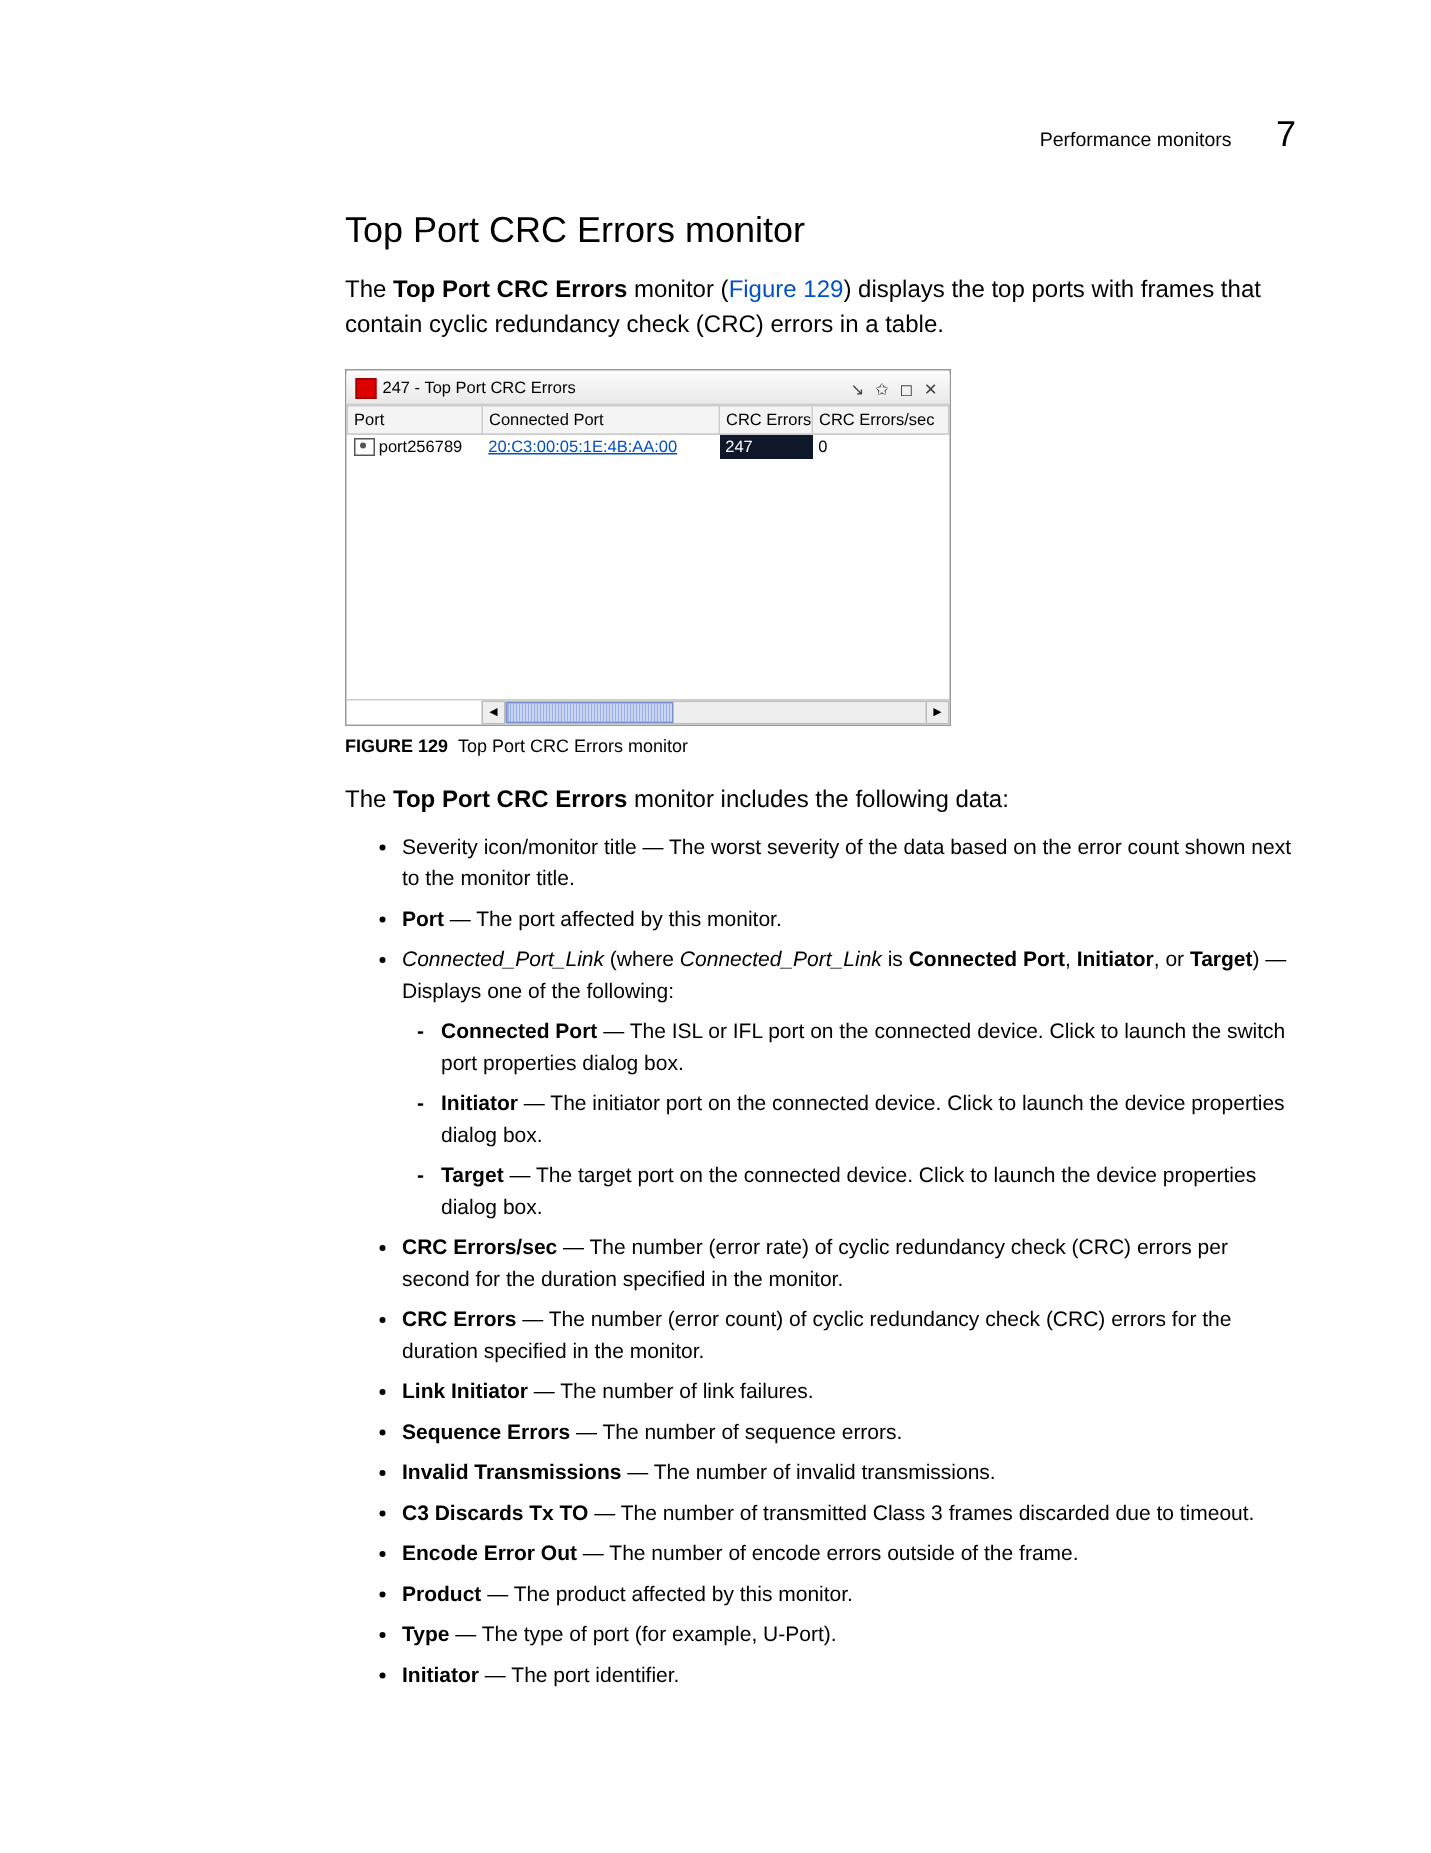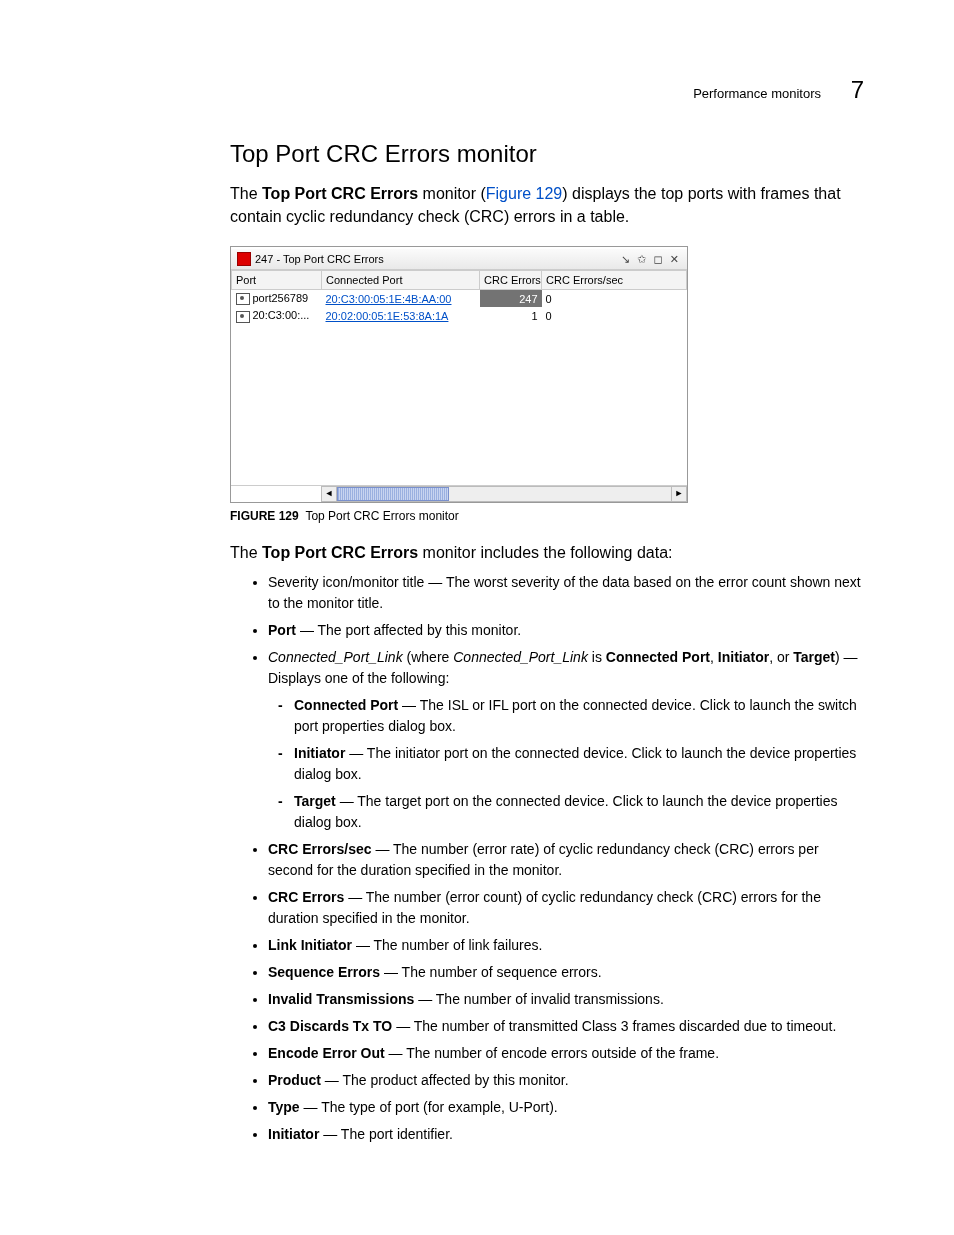--- a/index.html
+++ b/index.html
@@ -4,30 +4,30 @@
 <style>
 body{margin:0;background:#fff;font-family:Arial,Helvetica,sans-serif;color:#000}
 .page{width:954px;min-height:1235px;position:relative;padding:60px 90px 40px 230px;box-sizing:border-box}
 .hdr{position:absolute;top:76px;right:90px;font-size:13px}
 .hdr-num{font-size:24px;font-weight:300;margin-left:26px;font-family:Arial,Helvetica,sans-serif}
 h2{font-family:Arial,Helvetica,sans-serif;font-weight:400;font-size:24px;margin:80px 0 14px 0;letter-spacing:0}
 p{font-size:16px;line-height:1.45;margin:8px 0}
 .b{font-weight:700}
 .it{font-style:italic}
 .link{color:#0050c8}
-.fig{margin:18px 0 4px 0;padding:2px 0 0 0;width:458px;border:1px solid #999;box-sizing:border-box;background:#fff;font-family:Tahoma,Arial,sans-serif}
+.fig{margin:18px 0 4px 0;padding:2px 0 0 0;width:404px;border:1px solid #999;box-sizing:border-box;background:#fff;font-family:Tahoma,Arial,sans-serif}
 .fig-title{background:linear-gradient(#fbfbfb,#e9e9e9);padding:3px 6px;font-size:11px;display:flex;align-items:center;border-bottom:1px solid #ccc}
 .sev{width:12px;height:12px;background:#d00;border:1px solid #900;margin-right:4px;display:inline-block}
 .fig-icons{margin-left:auto;font-size:11px;letter-spacing:2px;color:#444}
 table.crc{width:100%;border-collapse:collapse;font-size:11px;table-layout:fixed}
 table.crc th{background:#f4f4f4;text-align:left;padding:3px 4px;font-weight:400;border:1px solid #ccc;white-space:nowrap;overflow:hidden}
 table.crc td{padding:2px 4px;border:0;white-space:nowrap;overflow:hidden}
 .pi{display:inline-block;width:12px;height:10px;border:1px solid #555;position:relative;margin-right:3px;vertical-align:middle}
 .pi::after{content:"";position:absolute;left:3px;top:2px;width:4px;height:4px;background:#555;border-radius:50%}
-.hl{background:#737373;color:#fff;text-align:right;padding-right:4px}
+.hl{background:#0f172a;color:#fff;padding-right:4px}
 .scroll{display:flex;align-items:center;border-top:1px solid #ccc}
 .scroll .sp{width:90px}
 .scroll .arrow{width:14px;height:14px;background:#eee;border:1px solid #bbb;font-size:9px;text-align:center;line-height:12px}
 .scroll .track{flex:1;height:14px;background:#eee;border-top:1px solid #bbb;border-bottom:1px solid #bbb;display:flex}
 .scroll .thumb{width:110px;height:12px;margin:0;background:repeating-linear-gradient(90deg,#9ab0e0,#9ab0e0 1px,#c8d4f0 1px,#c8d4f0 2px);border:1px solid #7a90cc}
 .ref{font-size:11px;color:#444;margin:4px 0 2px 0}
 .cap{font-size:12px;margin:6px 0 18px 0}
 .cap .b{font-size:12px}
 ul.l1{list-style:disc;padding-left:38px;margin:6px 0;font-size:14px;line-height:1.5}
 ul.l1>li{margin:6px 0}
@@ -71,26 +71,20 @@
      <th>CRC Errors/sec</th>
     </tr>
    </thead>
    <tbody id="tb">
           <tr>
             <td><span class="pi"></span>port256789</td>
             <td><span class="link" style="text-decoration:underline">20:C3:00:05:1E:4B:AA:00</span></td>
             <td class="hl">247</td>
             <td>0</td>
           </tr>
-          <tr>
-            <td><span class="pi"></span>20:C3:00:...</td>
-            <td><span class="link" style="text-decoration:underline">20:02:00:05:1E:53:8A:1A</span></td>
-            <td style="text-align: right;">1</td>
-            <td>0</td>
-          </tr>
         </tbody>
   </table>
   <div style="height:160px"></div>
   <div class="scroll">
    <div class="sp"></div>
    <div class="arrow">◄</div>
    <div class="track">
           <div class="thumb"></div>
         </div>
    <div class="arrow">►</div>

